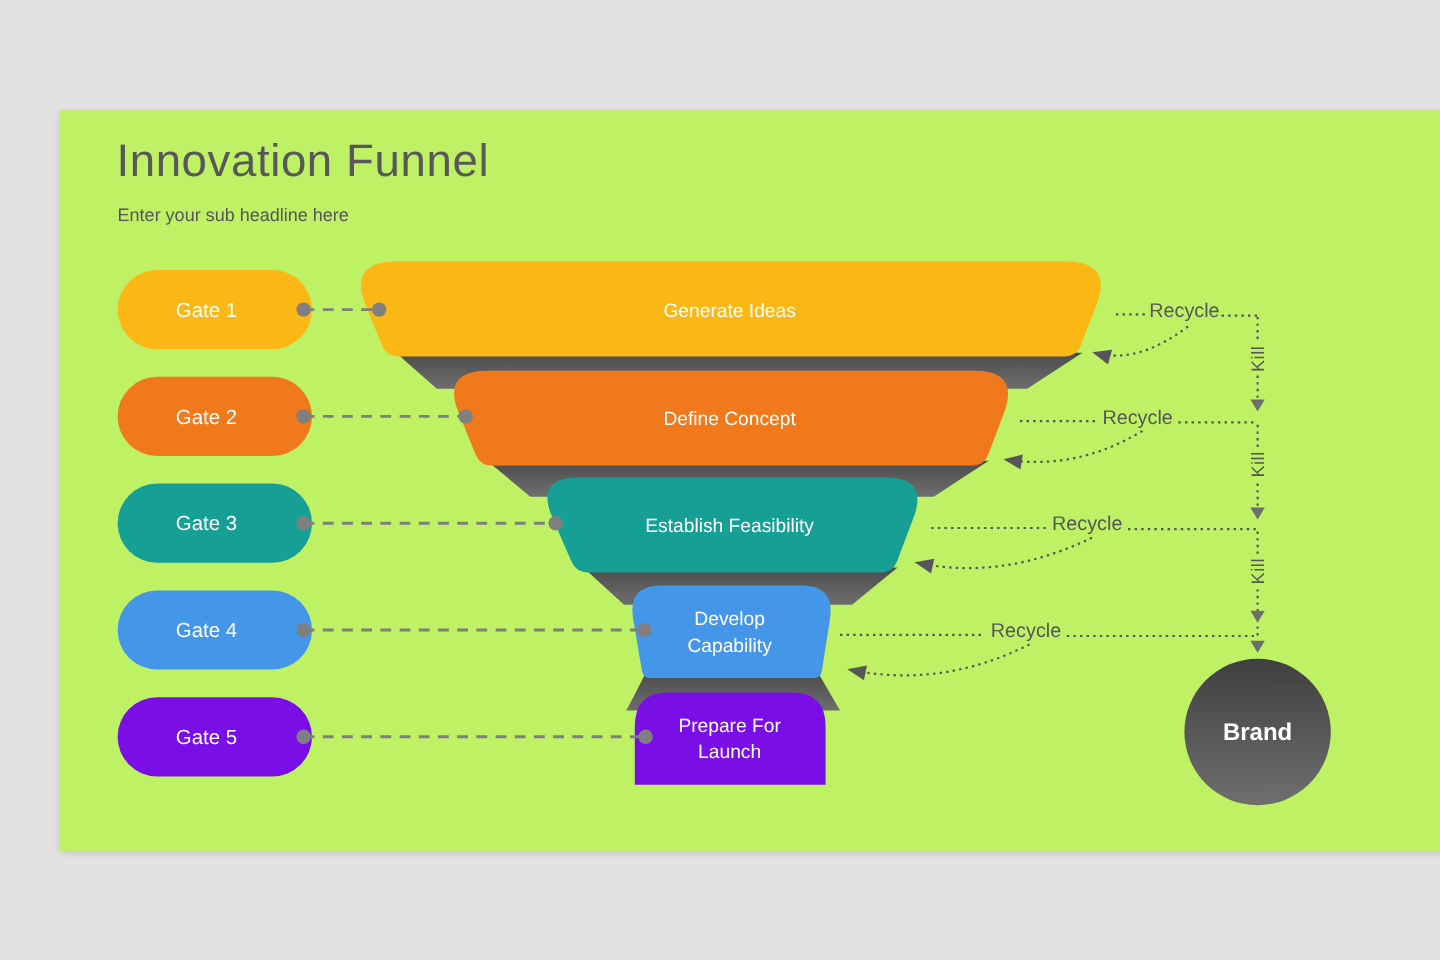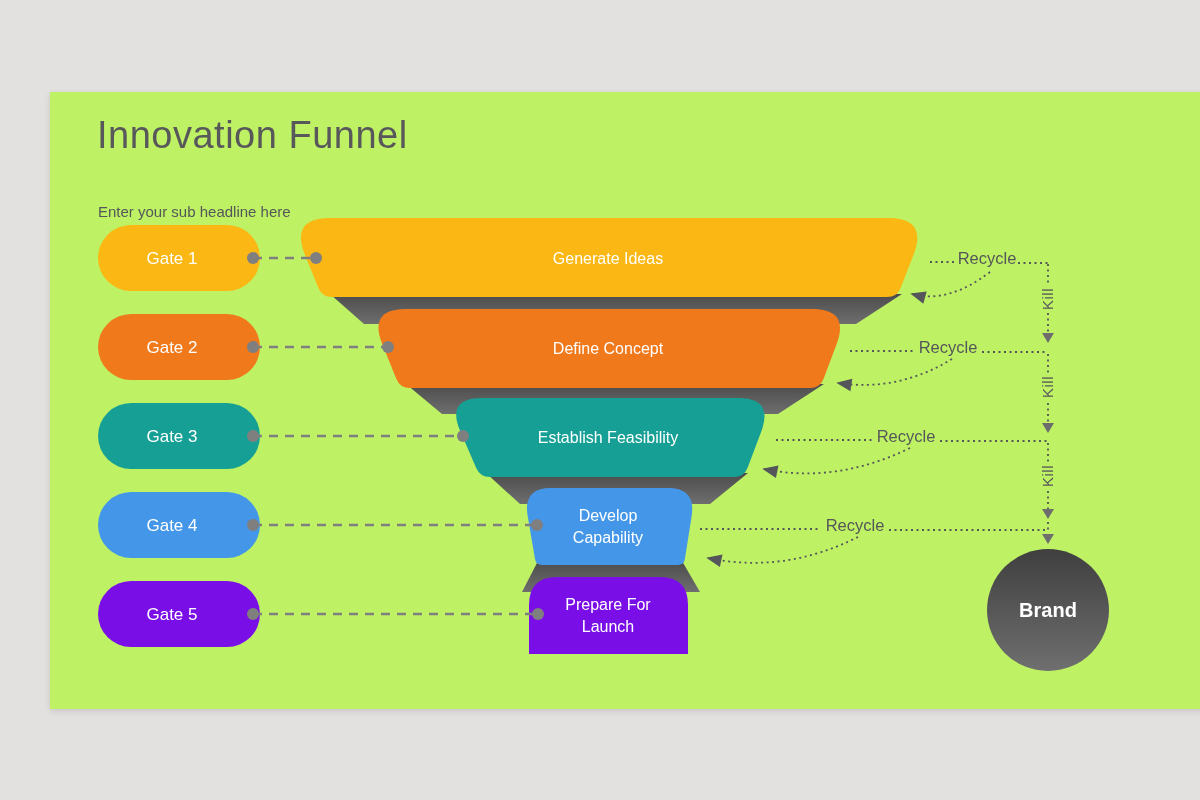--- a/index.html
+++ b/index.html
@@ -13,21 +13,21 @@
     position:absolute;left:50px;top:92px;width:1156px;height:617px;
     background:#bef264;
     box-shadow:0 2px 6px rgba(0,0,0,0.12);
   }
   .title{
     position:absolute;left:47px;top:24px;
     font-size:38px;line-height:1;color:#58585b;letter-spacing:0.5px;
   }
   .subtitle{
     position:absolute;left:48px;top:80px;
-    font-size:15px;line-height:1;color:#55565a;margin-top:32px;
+    font-size:15px;line-height:1;color:#55565a;
   }
   svg{position:absolute;left:0;top:0;}
   svg text{font-family:"Liberation Sans",sans-serif;}
   .gate-label{fill:#ffffff;font-size:17px;}
   .stage-label{fill:#ffffff;font-size:16px;}
   .recycle-label{fill:#55565a;font-size:16.5px;}
   .kill-label{fill:#55565a;font-size:15px;letter-spacing:0.5px;}
   .brand-label{fill:#ffffff;font-size:20px;font-weight:bold;}
   .dash-line{stroke:#7f7f7f;stroke-width:2.4;stroke-dasharray:9,7;fill:none;}
   .dot{fill:#7f7f7f;}

